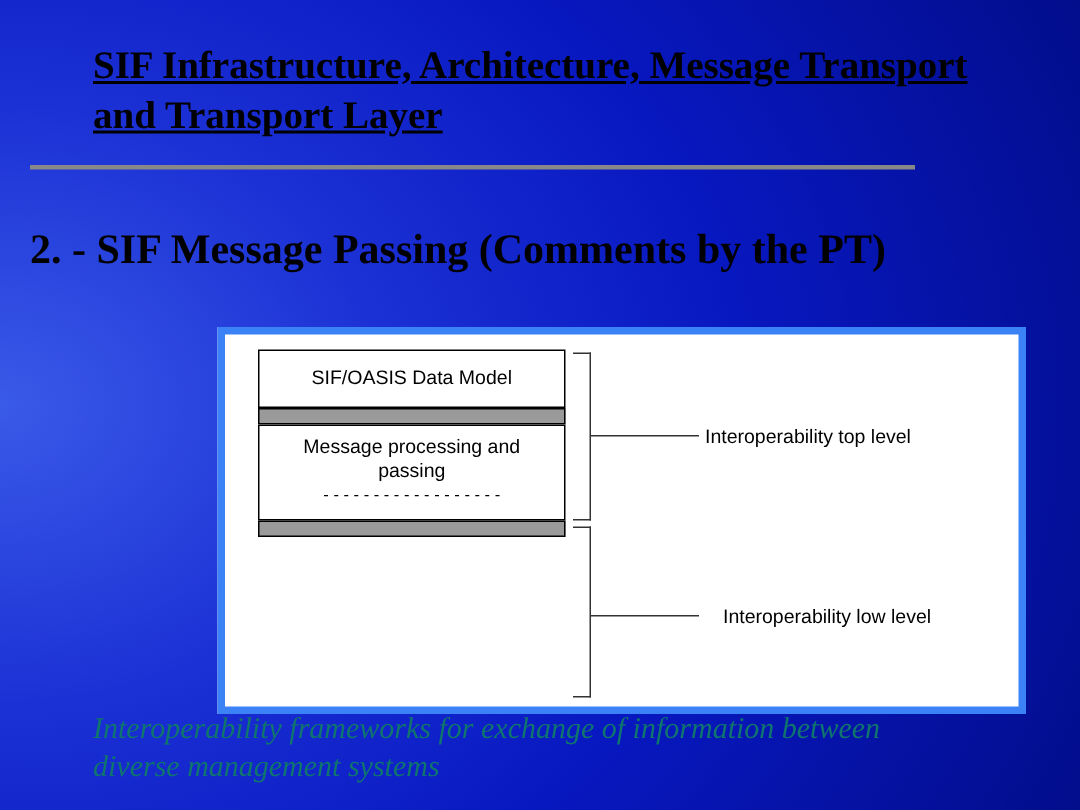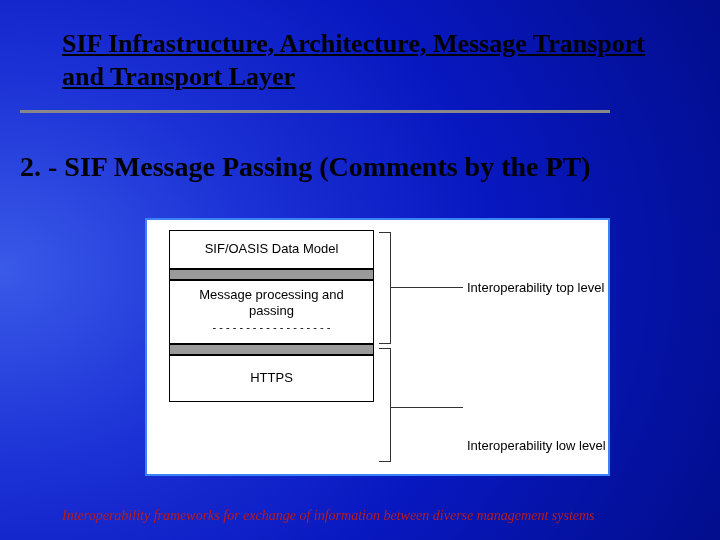--- a/index.html
+++ b/index.html
@@ -39,24 +39,24 @@
     font-family: 'Book Antiqua', 'Palatino Linotype', Georgia, serif;
     font-size: 28px;
     font-weight: bold;
     color: #000000;
     line-height: 1.35;
   }
   .diagram {
     position: absolute;
     top: 218px;
     left: 145px;
-    width: 465px;
+    width: 539px;
     height: 258px;
     background: #fff;
-    border: 2px solid #3b82f6;
+    border: 5px solid #3b82f6;
   }
   .layer-stack {
     position: absolute;
     top: 10px;
     left: 22px;
     width: 205px;
   }
   .layer-box {
     background: #fff;
     border: 1px solid #000;
@@ -109,35 +109,35 @@
     left: 232px;
     height: 114px;
   }
   .side-label {
     position: absolute;
     font-family: Arial, Helvetica, sans-serif;
     font-size: 13px;
     color: #000;
   }
   .side-label.top { top: 60px; left: 320px; text-align: center; }
-  .side-label.bottom { top: 180px; left: 320px; margin-top: 38px; }
+  .side-label.bottom { top: 180px; left: 332px; }
   .side-connector {
     position: absolute;
     height: 1px;
     background: #333;
   }
   .footer-text {
     position: absolute;
     bottom: 16px;
     left: 62px;
     width: 560px;
     font-family: 'Book Antiqua', 'Palatino Linotype', Georgia, serif;
     font-style: italic;
-    font-size: 14px;
-    color: #b91c1c;
+    font-size: 20px;
+    color: #0f766e;
     line-height: 1.25;
   }
 </style>
 </head>
 <body>
 
 <div class="slide-title">SIF Infrastructure, Architecture, Message Transport and Transport Layer</div>
 <div class="title-underline"></div>
 
 <div class="subtitle">
@@ -147,21 +147,20 @@
 <div class="diagram">
   <div class="layer-stack">
     <div class="layer-box">SIF/OASIS Data Model</div>
     <div class="gap-bar"></div>
     <div class="middle-box">
       <div>Message processing and</div>
       <div>passing</div>
       <div class="dashes">- - - - - - - - - - - - - - - - - -</div>
     </div>
     <div class="gap-bar"></div>
-    <div class="layer-box tall">HTTPS</div>
   </div>
 
   <div class="bracket bracket-top"></div>
   <div class="side-connector" style="top:67px;left:244px;width:72px;"></div>
   <div class="side-label top">Interoperability top level</div>
 
   <div class="bracket bracket-bottom"></div>
   <div class="side-connector" style="top:187px;left:244px;width:72px;"></div>
   <div class="side-label bottom">Interoperability low level</div>
 </div>

